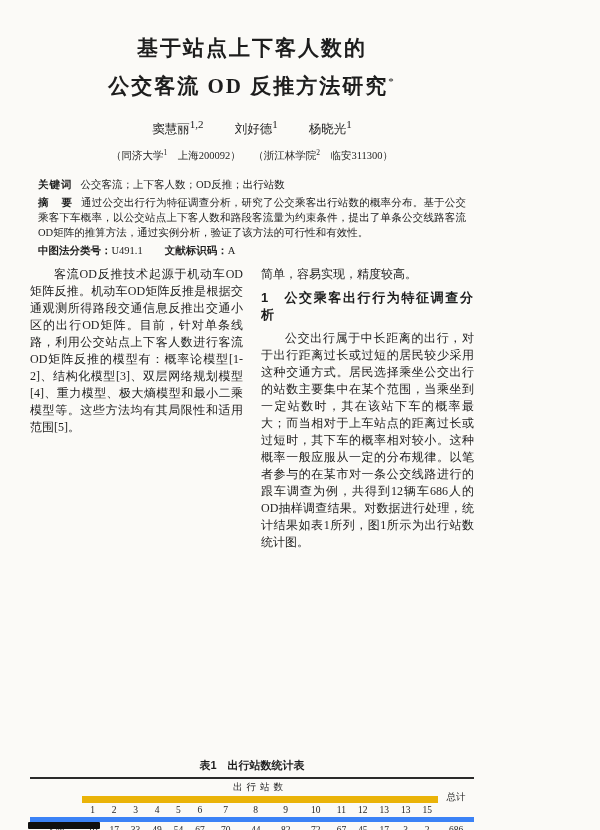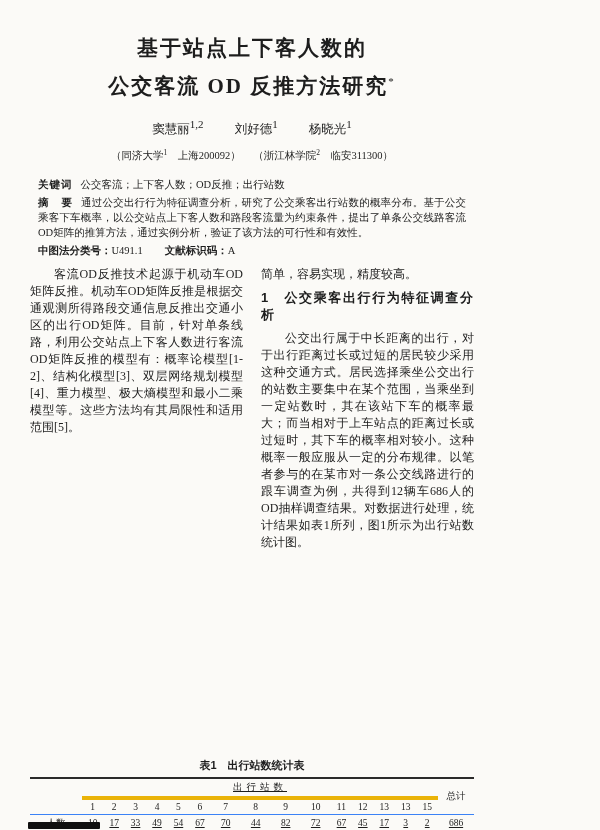--- a/index.html
+++ b/index.html
@@ -34,22 +34,22 @@
   .col > .h:first-child { margin-top:2px; }
 
   
   .tableblock { margin-top:6px; }
   .caption { text-align:center; font-family:"Liberation Sans","DejaVu Sans",sans-serif; font-size:11px; font-weight:700; margin-bottom:4px; }
   .t1 { width:100%; border-collapse:collapse; font-size:9.5px; color:#1d1d1d;
         border-top:2px solid #2a2a2a; border-bottom:2px solid #2a2a2a; }
   .t1 th, .t1 td { font-weight:400; text-align:center; padding:2px 0; white-space:nowrap; }
   .t1 .corner { width:52px; }
   .t1 .totalh { width:36px; }
-  .t1 .group { border-bottom:4px solid #eab308; letter-spacing:4px;text-decoration:underline; }
-  .t1 .r2 td, .t1 .corner, .t1 .totalh { border-bottom:1px solid #3b82f6; }
+  .t1 .group { border-bottom:7px solid #eab308; letter-spacing:4px; }
+  .t1 .r2 td, .t1 .corner, .t1 .totalh { border-bottom:5px solid #3b82f6; }
   .t1 .r3 th, .t1 .r3 td { border-bottom:1px solid #cfcdc8;text-decoration:underline; }
 
   .artifact { position:absolute; left:28px; bottom:1px; width:72px; height:7px; background:#101010; border-radius:1px; }
 </style>
 </head>
 <body>
 
 <div class="page">
 
   <header>

